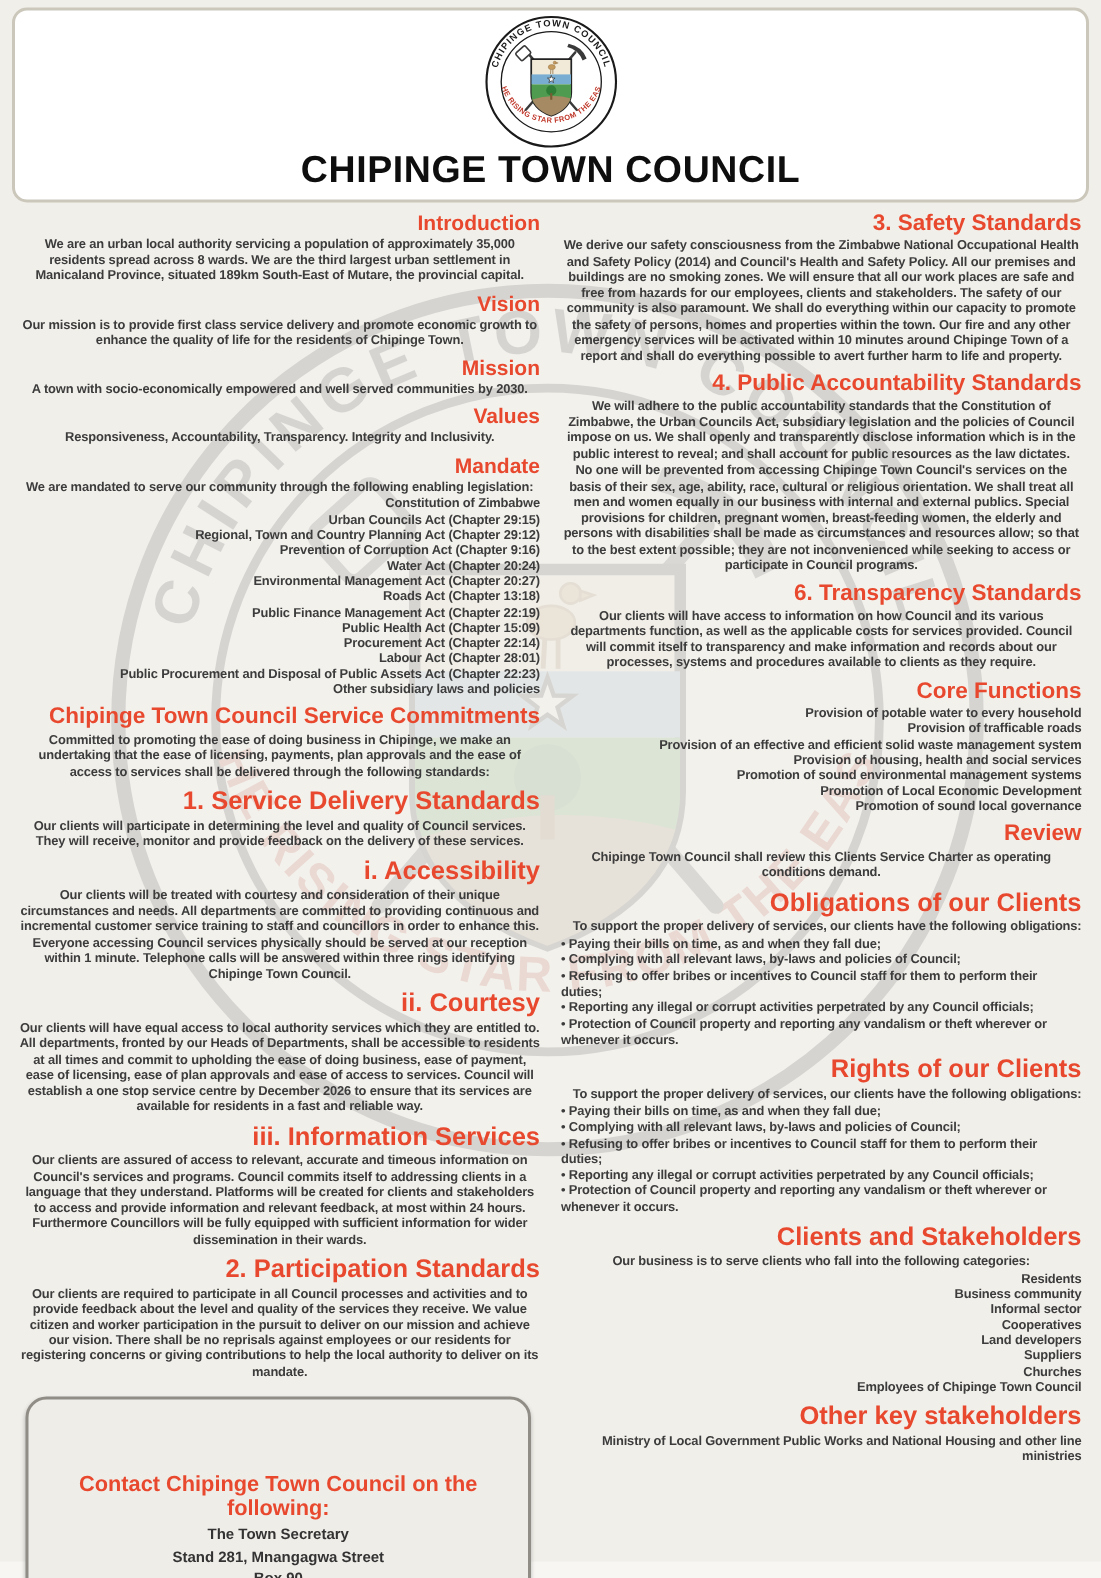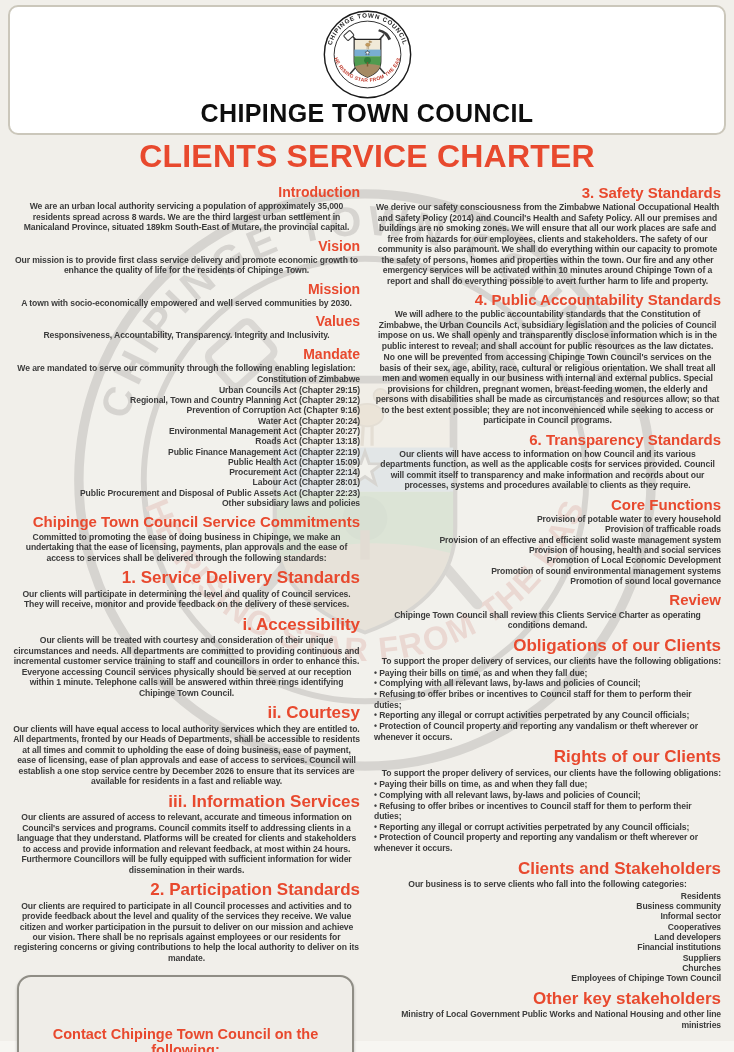--- a/index.html
+++ b/index.html
@@ -102,21 +102,20 @@
       </svg>
   </div>
 
   <header class="header-card">
     <svg class="logo" viewBox="0 0 100 100">
         <use href="#crest"></use>
       </svg>
     <div class="org-name">CHIPINGE TOWN COUNCIL</div>
   </header>
 
-  <h1 class="banner-title">CLIENTS SERVICE CHARTER</h1>
 
   <main class="columns">
     <div class="col">
         <section class="sec">
           <h3 class="sec-h h-sm">Introduction</h3>
           <p class="par">We are an urban local authority servicing a population of approximately 35,000 residents spread across 8 wards. We are the third largest urban settlement in Manicaland Province, situated 189km South-East of Mutare, the provincial capital.</p>
         </section>
         <section class="sec">
           <h3 class="sec-h h-sm">Vision</h3>
           <p class="par">Our mission is to provide first class service delivery and promote economic growth to enhance the quality of life for the residents of Chipinge Town.</p>
@@ -192,22 +191,22 @@
         <section class="sec">
           <h3 class="sec-h h-md">6. Transparency Standards</h3>
           <p class="par">Our clients will have access to information on how Council and its various departments function, as well as the applicable costs for services provided. Council will commit itself to transparency and make information and records about our processes, systems and procedures available to clients as they require.</p>
         </section>
         <section class="sec">
           <h3 class="sec-h h-md">Core Functions</h3>
           <div class="line">Provision of potable water to every household</div>
           <div class="line">Provision of trafficable roads</div>
           <div class="line">Provision of an effective and efficient solid waste management system</div>
           <div class="line">Provision of housing, health and social services</div>
+          <div class="line">Promotion of sound environmental management systems</div>
           <div class="line">Promotion of Local Economic Development</div>
-          <div class="line">Promotion of sound environmental management systems</div>
           <div class="line">Promotion of sound local governance</div>
         </section>
         <section class="sec">
           <h3 class="sec-h h-md">Review</h3>
           <p class="par">Chipinge Town Council shall review this Clients Service Charter as operating conditions demand.</p>
         </section>
         <section class="sec align-left">
           <h3 class="sec-h h-lg">Obligations of our Clients</h3>
           <p class="par">To support the proper delivery of services, our clients have the following obligations:</p>
           <div class="bullet">Paying their bills on time, as and when they fall due;</div>
@@ -226,21 +225,20 @@
           <div class="bullet">Protection of Council property and reporting any vandalism or theft wherever or whenever it occurs.</div>
         </section>
         <section class="sec">
           <h3 class="sec-h h-lg">Clients and Stakeholders</h3>
           <p class="par">Our business is to serve clients who fall into the following categories:</p>
           <div class="line">Residents</div>
           <div class="line">Business community</div>
           <div class="line">Informal sector</div>
           <div class="line">Cooperatives</div>
           <div class="line">Land developers</div>
-          <div class="line">Financial institutions</div>
           <div class="line">Suppliers</div>
           <div class="line">Churches</div>
           <div class="line">Employees of Chipinge Town Council</div>
         </section>
         <section class="sec">
           <h3 class="sec-h h-lg">Other key stakeholders</h3>
           <div class="line">Ministry of Local Government Public Works and National Housing and other line ministries</div>
         </section>
       </div>
   </main>

